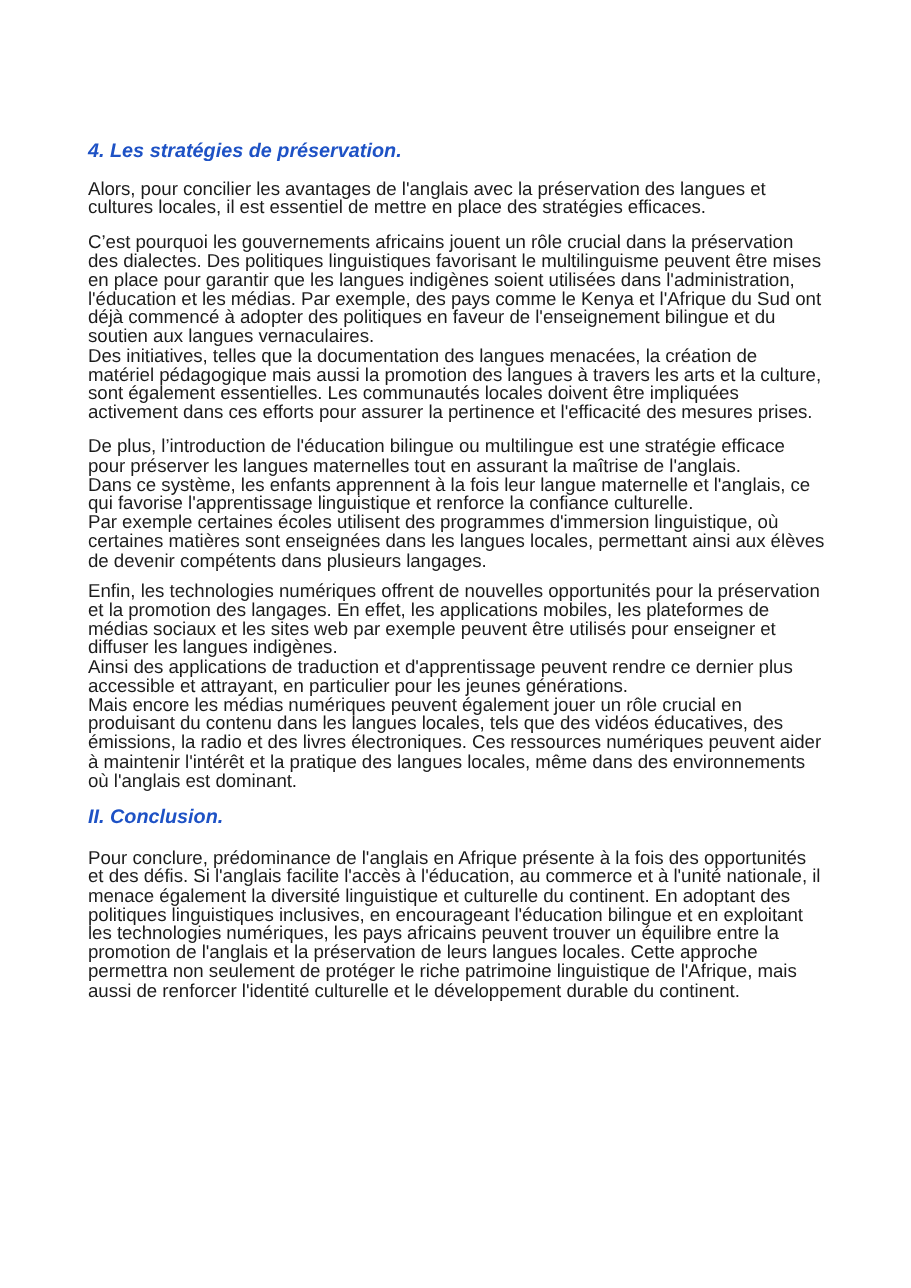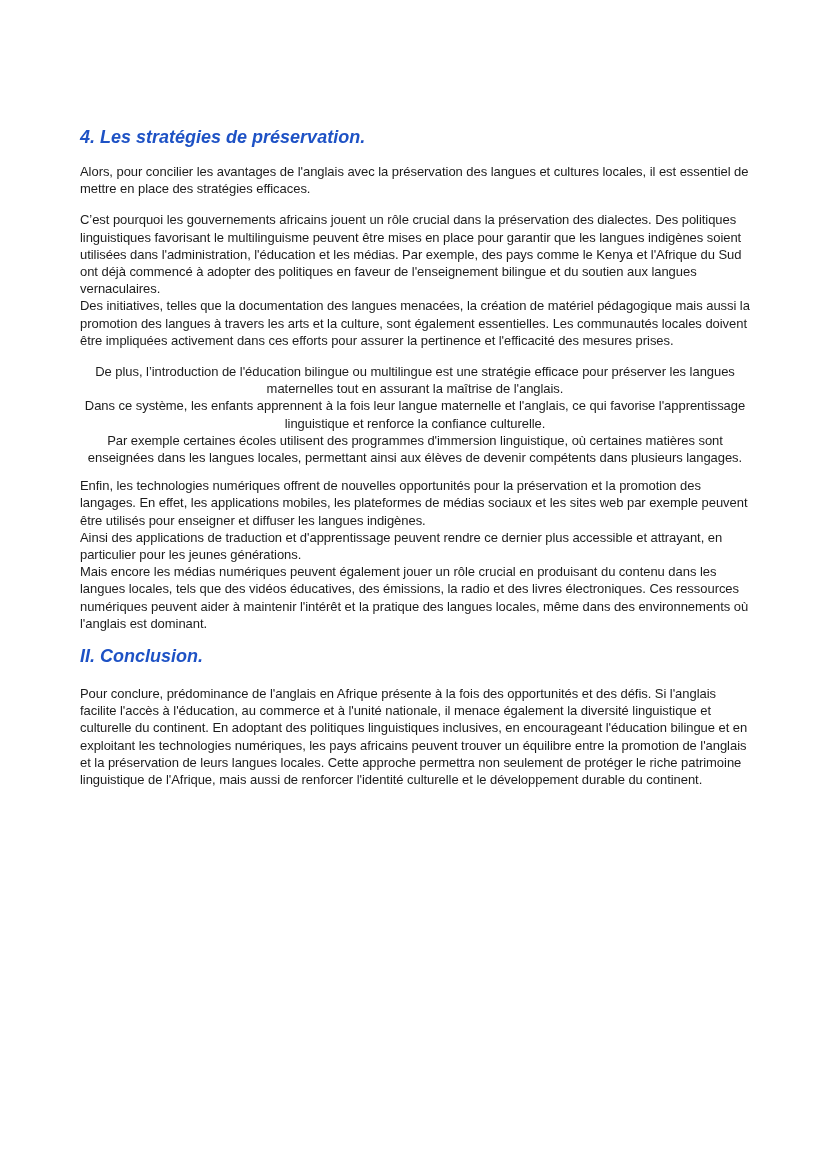--- a/index.html
+++ b/index.html
@@ -34,31 +34,30 @@
     font-weight: bold;
     font-style: italic;
     color: var(--heading-blue);
     margin: 0 0 15px 0;
   }
   .section-heading.conclusion {
     margin-top: 0;
     margin-bottom: 18px;
   }
   .para {
-    font-size: 13px;
+    font-size: 17px;
     line-height: 17.2px;
     letter-spacing: -0.05px;
     color: var(--body-text);
     margin: 0 0 14px 0;
     white-space: pre-line; 
     width: 670px;
   }
   .para.tight {
     margin-bottom: 11px;
-    text-align: center;
   }
 </style>
 </head>
 <body>
 
 <div class="page">
   <div class="content">
 
     <h2 class="section-heading">4. Les stratégies de préservation.</h2>
 

